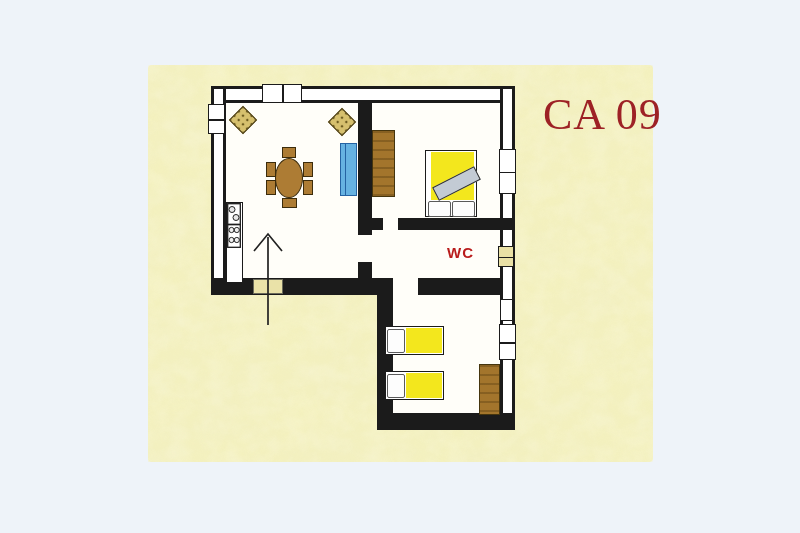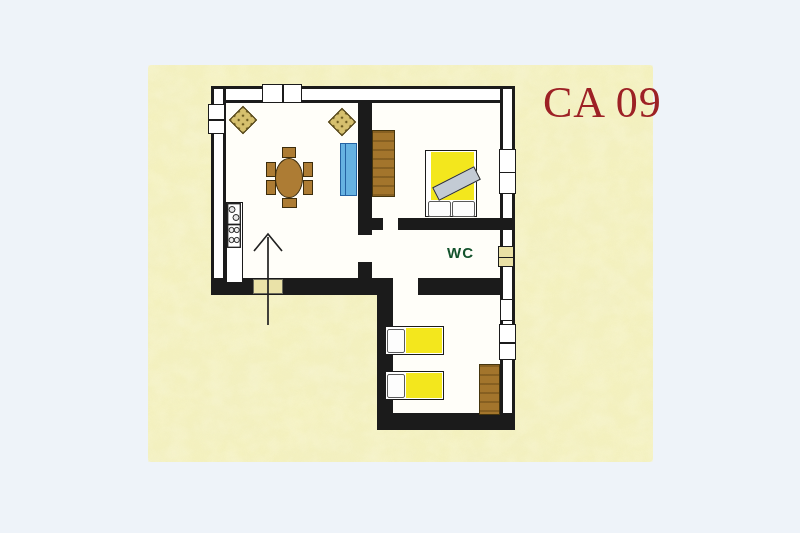--- a/index.html
+++ b/index.html
@@ -28,22 +28,22 @@
   .sofa::after{content:"";position:absolute;left:4px;top:0;bottom:0;width:1px;background:#2563a3;}
   .wardrobe{background:#a3752c;border:1.5px solid #45350e;
     background-image:repeating-linear-gradient(180deg,rgba(60,40,5,.28) 0 2px,transparent 2px 9px);}
   .counter{width:17px;height:81px;background:#fff;border:1.5px solid #1b1b1b;}
   .bedframe{background:#fff;border:1.5px solid #1b1b1b;}
   .bedyellow{position:absolute;background:#f3e71d;}
   .pillow{position:absolute;background:#fdfdfd;border:1px solid #5a5a5a;border-radius:2px;}
   .blanket{position:absolute;background:#c3cbd4;border:1px solid #2e2e2e;transform:rotate(-27deg);}
   
   .redlabel{position:absolute;color:#9d2125;font-family:"Liberation Serif",serif;
-    font-size:44px;letter-spacing:1px;z-index:8;line-height:1;}
-  .wclabel{position:absolute;left:447px;top:245px;color:#14532d;font-weight:bold;
+    font-size:44px;letter-spacing:1px;z-index:8;line-height:1;margin-top:12px;}
+  .wclabel{position:absolute;left:447px;top:245px;color:#b91c1c;font-weight:bold;
     font-size:15px;letter-spacing:1px;z-index:8;line-height:1;}
   .arrow{position:absolute;left:248px;top:229px;z-index:8;}
 </style>
 </head>
 <body>
 
 <div class="scene">
 
   <svg class="texture" width="505" height="397" viewBox="0 0 505 397" preserveAspectRatio="none">
     <defs>

